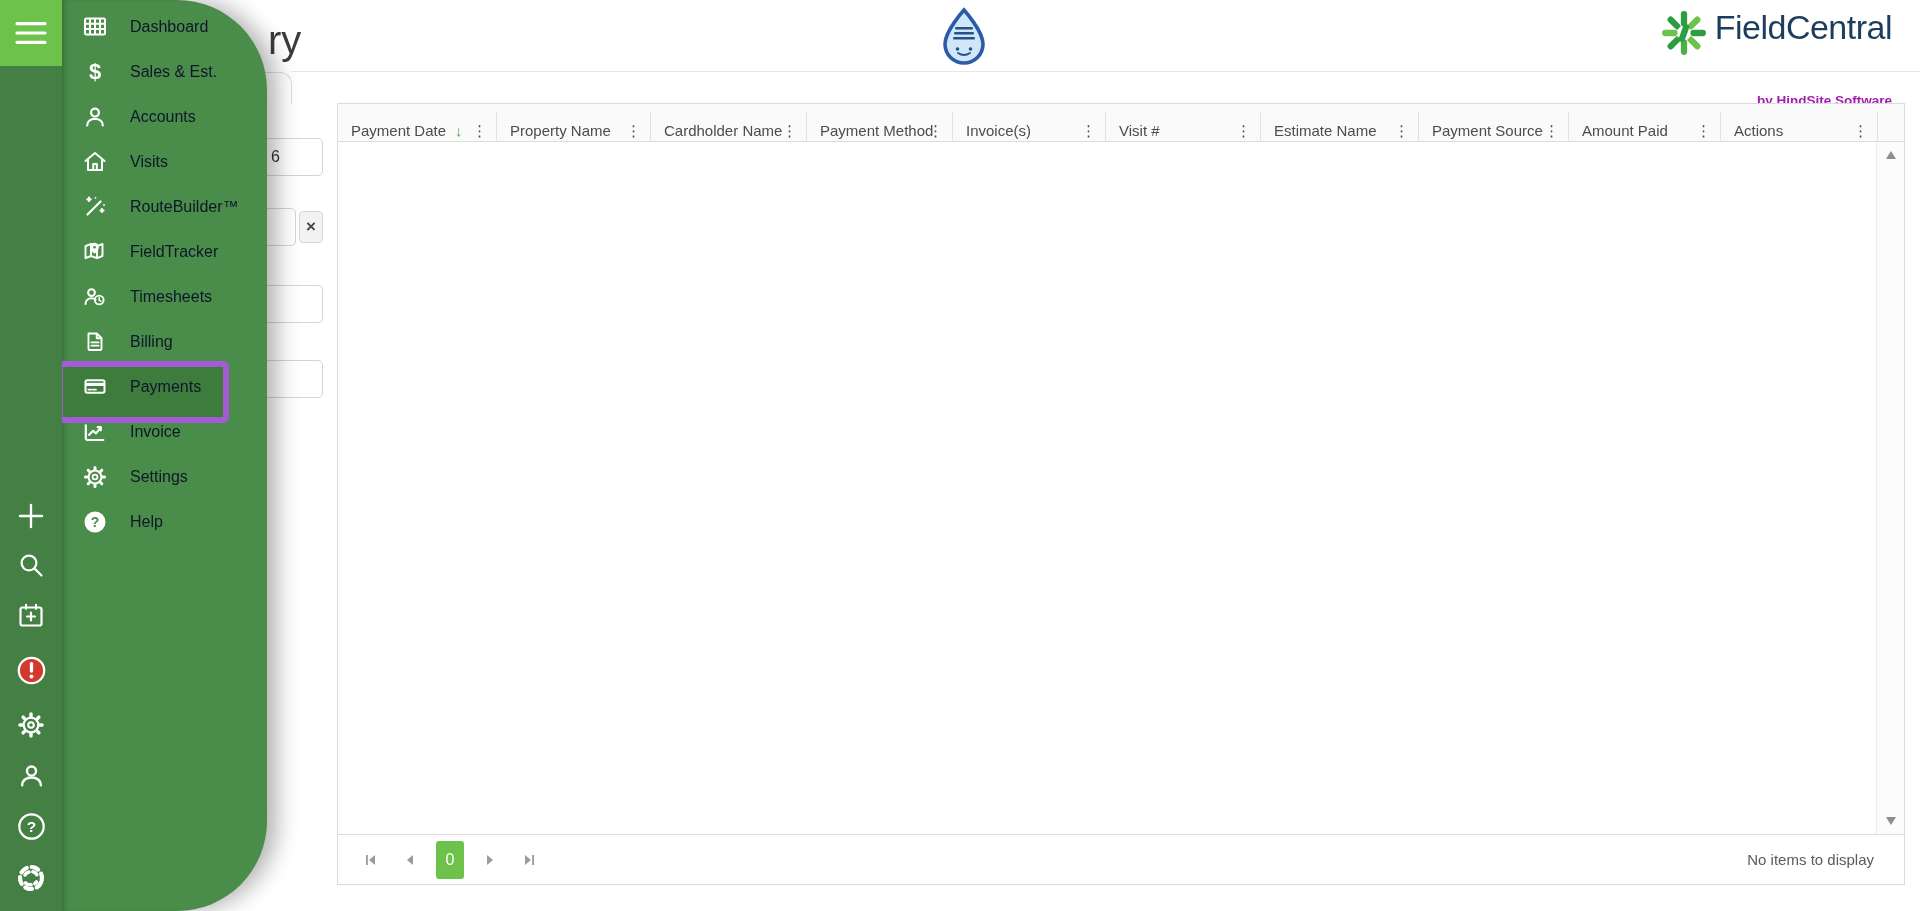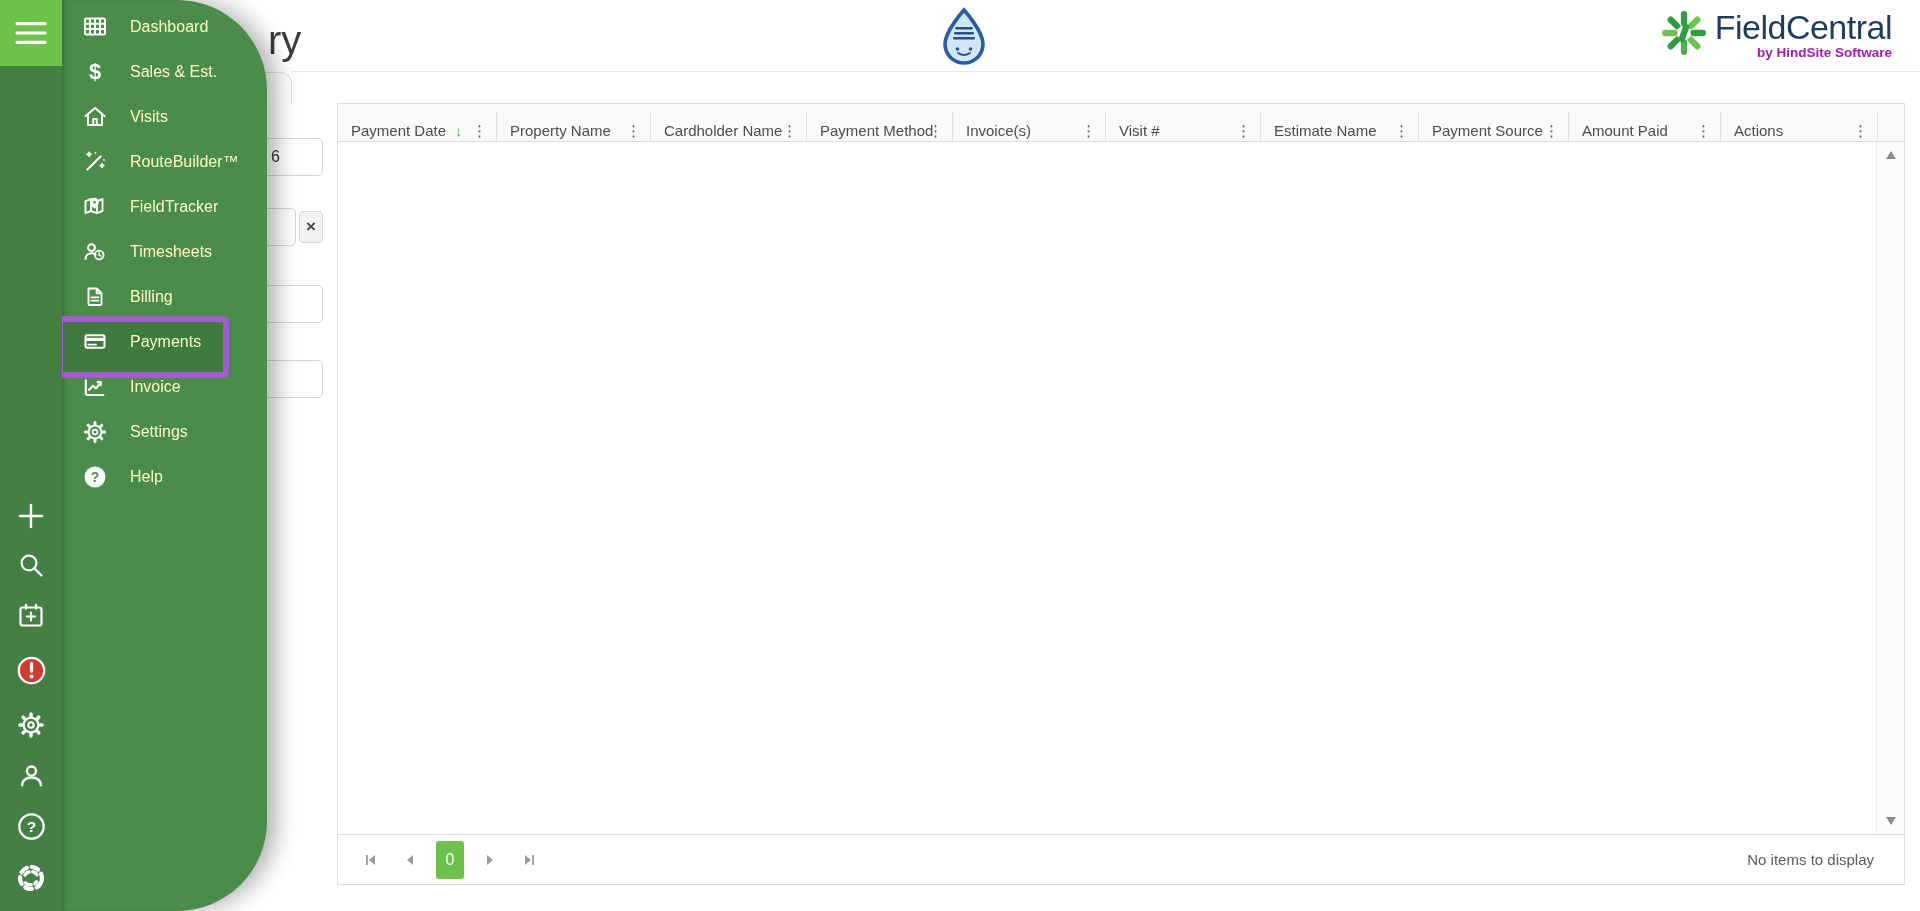--- a/index.html
+++ b/index.html
@@ -3,21 +3,21 @@
 <meta charset="utf-8">
 <style>
   * { margin:0; padding:0; box-sizing:border-box; }
   html,body { width:1920px; height:911px; background:#ffffff; font-family:"Liberation Sans", sans-serif; overflow:hidden; }
   .stage { position:relative; width:1920px; height:911px; background:#fff; }
 
   
   .page-title { position:absolute; left:268px; top:18px; font-size:40px; font-weight:400; color:#3c3c3c; z-index:1; }
   .drop-logo { position:absolute; left:940px; top:7px; z-index:1; }
   .fc-logo { position:absolute; right:28px; top:10px; display:flex; align-items:flex-start; gap:8px; z-index:1; }
-  .fc-text { display:flex; flex-direction:column; align-items:flex-end; }
+  .fc-text { display:flex; flex-direction:column; align-items:flex-end;gap:48px; }
   .fc-name { font-size:34px; color:#1d3c5e; letter-spacing:-0.5px; line-height:34px; }
   .fc-byline { font-size:13.5px; font-weight:bold; color:#a21caf; margin-top:1px; }
 
   .tab-line { position:absolute; left:291px; top:71px; right:0; height:1px; background:#e7e7e7; z-index:1; }
   .top-tab { position:absolute; left:150px; top:72px; width:142px; height:32px; background:#fff;
              border:1px solid #ddd; border-bottom:none; border-radius:0 12px 0 0; z-index:1; }
 
   
   .f-input { position:absolute; background:#fff; border:1px solid #d4d4d4; border-radius:5px; height:38px;
              font-size:16px; color:#333; line-height:36px; z-index:1; }
@@ -59,21 +59,21 @@
   .hamburger { position:absolute; left:0; top:0; width:62px; height:66px; background:#6cc24a;
                display:flex; align-items:center; justify-content:center; cursor:pointer; }
   .rail-btn { position:absolute; left:0; width:62px; height:44px; display:flex; align-items:center; justify-content:center; cursor:pointer; }
 
   
   .menu-panel { position:absolute; left:62px; top:0; width:205px; height:911px; background:#4a8c49;
                 border-radius:0 90px 90px 0; z-index:20; padding-top:4px;
                 box-shadow: inset 5px 0 6px -4px rgba(0,0,0,.30), 10px 0 22px rgba(0,0,0,.30); }
   .menu-item { position:relative; height:45px; display:flex; align-items:center; cursor:pointer; }
   .mi-icon { position:absolute; left:18px; width:30px; height:30px; display:flex; align-items:center; justify-content:center; z-index:2; }
-  .mi-label { position:absolute; left:68px; color:#fef9c3; font-size:16px; z-index:2; white-space:nowrap; }
+  .mi-label { position:absolute; left:68px; color:#0f172a; font-size:16px; z-index:2; white-space:nowrap; }
   .menu-item.active::before { content:""; position:absolute; left:-5px; top:-3px; width:160px; height:50px;
                               background:#3e7c3e; border:6px solid #a55bd6; border-radius:6px; z-index:1; }
   svg { display:block; }
 </style>
 </head>
 <body>
 
 <div class="stage">
 
   <span class="page-title">ry</span>
@@ -213,20 +213,29 @@
 
     <div class="menu-item">
       <span class="mi-icon">
         <svg width="26" height="26" viewBox="0 0 26 26">
             <text x="13" y="20" text-anchor="middle" font-size="22" font-weight="bold" fill="#fff" font-family="Liberation Sans, sans-serif">$</text>
           </svg>
       </span>
       <span class="mi-label">Sales &amp; Est.</span>
     </div>
 
+    <div class="menu-item">
+      <span class="mi-icon">
+        <svg width="26" height="26" viewBox="0 0 26 26" fill="none" stroke="#fff" stroke-width="2.2" stroke-linecap="round">
+            <circle cx="13" cy="8.6" r="3.9"></circle>
+            <path d="M5.2 21.5c0-4.2 3.5-6.6 7.8-6.6s7.8 2.4 7.8 6.6"></path>
+          </svg>
+      </span>
+      <span class="mi-label">Accounts</span>
+    </div>
 
     <div class="menu-item">
       <span class="mi-icon">
         <svg width="26" height="26" viewBox="0 0 26 26" fill="none" stroke="#fff" stroke-width="2" stroke-linecap="round" stroke-linejoin="round">
             <path d="M3.5 12 13 4l9.5 8"></path>
             <path d="M6 10.2V21h14V10.2"></path>
             <path d="M11.2 21v-6h3.6v6"></path>
           </svg>
       </span>
       <span class="mi-label">Visits</span>

